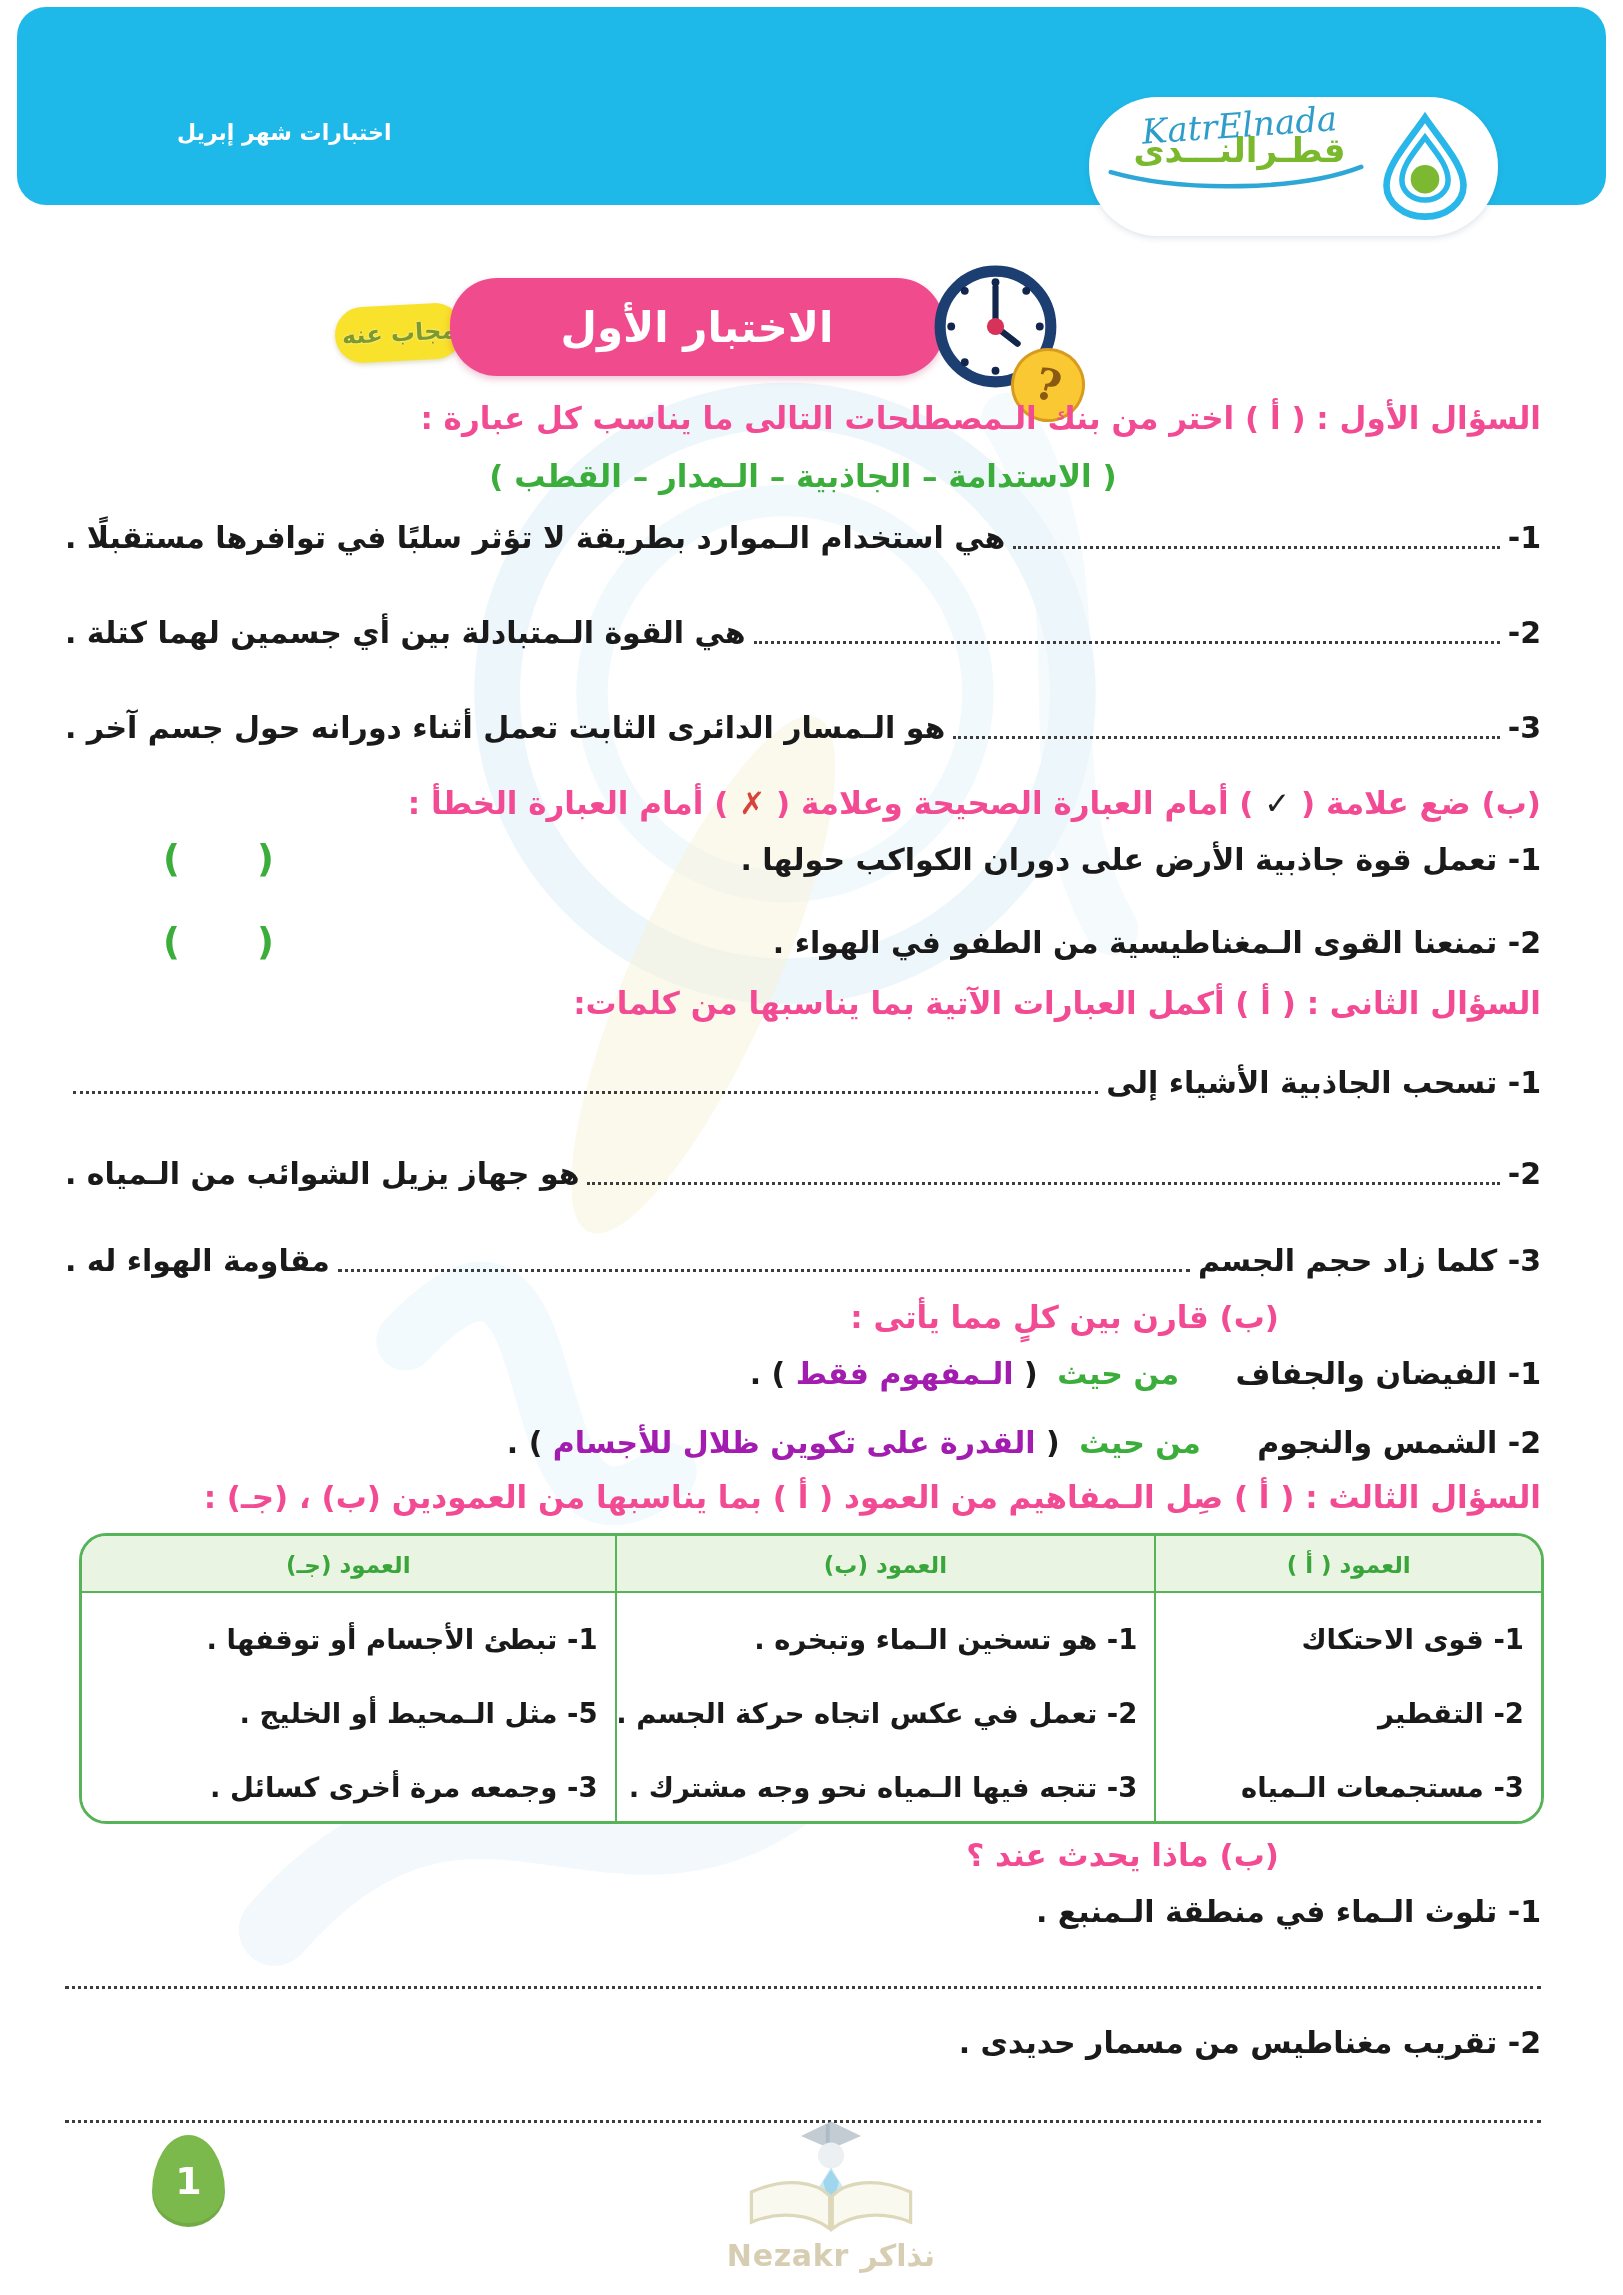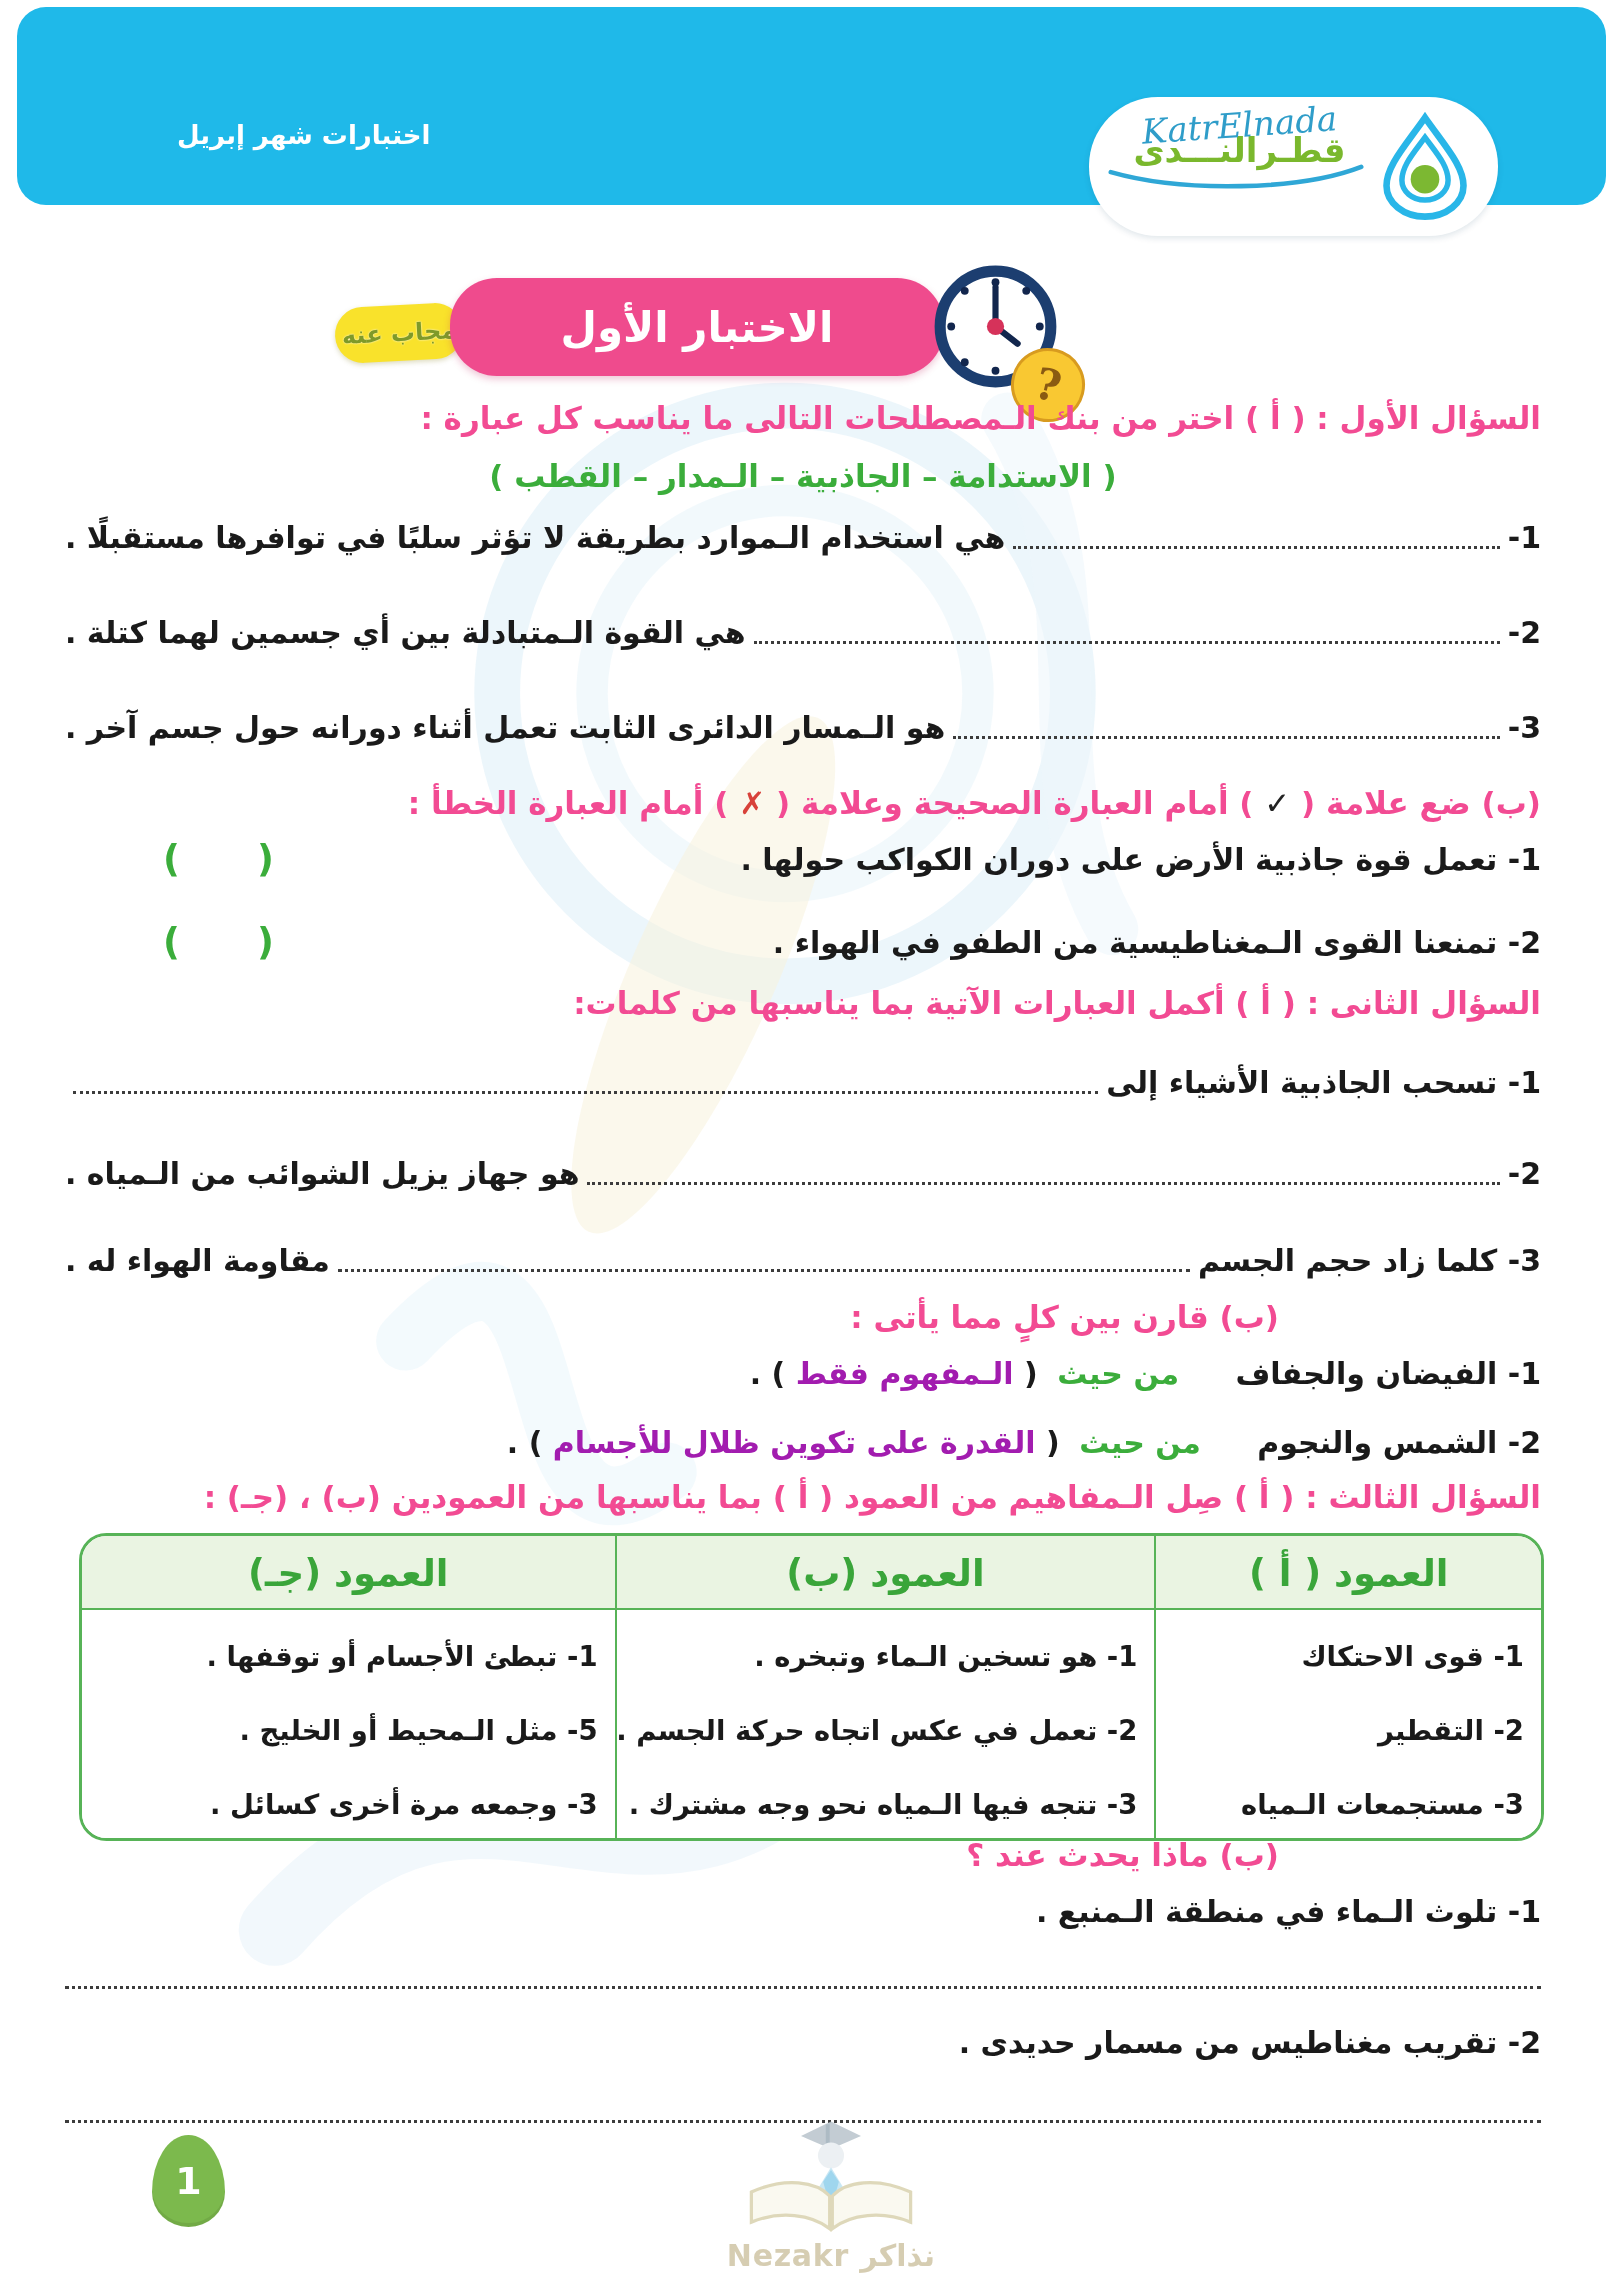--- a/index.html
+++ b/index.html
@@ -4,21 +4,21 @@
 <style>
   html,body{margin:0;padding:0;background:#ffffff;}
   .page{
     position:relative;width:1623px;height:2295px;background:#ffffff;overflow:hidden;
     font-family:"DejaVu Sans",sans-serif;font-weight:700;direction:rtl;color:#1a1a1a;
   }
   
   .watermark{position:absolute;inset:0;pointer-events:none;}
   
   .band{position:absolute;top:6.5px;left:17px;right:17px;height:198px;background:#1fb9e9;border-radius:29px;}
-  .band-title{position:absolute;left:160px;top:113px;font-size:26px;color:#ffffff;letter-spacing:0.7px;}
+  .band-title{position:absolute;left:160px;top:113px;font-size:22px;color:#ffffff;letter-spacing:0.7px;}
   .logo-pill{position:absolute;right:108px;top:90px;width:409px;height:139px;background:#ffffff;border-radius:69px;box-shadow:0 2.6px 6.5px rgba(0,60,90,.12);}
   .logo-texts{position:absolute;right:131px;top:11.8px;width:255px;text-align:center;}
   .brand-latin{font-family:"DejaVu Serif",serif;font-style:italic;font-weight:400;color:#2f9dc9;font-size:34px;transform:rotate(-4deg);line-height:1;}
   .brand-ar{color:#7ab82d;font-size:34px;line-height:1;margin-top:-9.2px;letter-spacing:-1.3px;}
   .logo-swoosh{display:block;margin:-3.9px auto 0;}
   .drop-wrap{position:absolute;right:18.3px;top:14.4px;width:110px;height:110px;}
   
   .title-row{position:absolute;top:264px;left:0;right:0;height:151px;}
   .test-pill{position:absolute;left:450px;top:14.4px;width:494px;height:98px;background:#ef4b8d;border-radius:47px;display:flex;align-items:center;justify-content:center;box-shadow:0 3.3px 7.9px rgba(190,30,90,.25);}
   .test-pill span{color:#ffffff;font-size:42px;}
@@ -40,21 +40,21 @@
   .parens{display:flex;gap:77px;color:#3bad3b;font-size:37px;line-height:1;}
   .check{color:#222222;}
   .xmark{color:#d8423a;}
   .cmp-line{font-size:30px;}
   .cmp-line .lbl{margin-left:46px;}
   .cmp-line .hint{color:#3bad3b;margin-left:9.2px;}
   .cmp-line .crit{color:#a21caf;}
   .dotted-rule{border-bottom:3.3px dotted #3c3c3c;height:0;}
   
   .tbl{position:absolute;right:79px;left:79px;border:3.3px solid #57b357;border-radius:27.5px;overflow:hidden;background:#ffffff;display:grid;grid-template-columns:26.5% 37% 36.5%;}
-  .th{background:#eaf4e2;color:#3aa53a;font-size:37px;text-align:center;padding:15.7px 0 13px;border-bottom:2.6px solid #57b357;}
+  .th{background:#eaf4e2;color:#3aa53a;font-size:23px;text-align:center;padding:15.7px 0 13px;border-bottom:2.6px solid #57b357;}
   .td{padding:30px 17px 18.3px;font-size:27.5px;text-align:right;background:#ffffff;}
   .bIE{border-inline-end:2.6px solid #57b357;}
   .cellline{margin-bottom:42px;white-space:nowrap;}
   .cellline:last-child{margin-bottom:0;}
   
   .page-leaf{position:absolute;left:152px;top:2135px;width:73px;height:92px;background:#7cb94d;border-radius:50% 50% 50% 50%/62% 62% 38% 38%;display:flex;align-items:center;justify-content:center;box-shadow:inset 0 -3.9px 0 rgba(0,0,0,.08);}
   .page-leaf span{color:#ffffff;font-size:38px;}
   .publisher{position:absolute;left:720px;top:2119px;width:222px;text-align:center;opacity:.85;}
   .publisher .mark{display:block;margin:0 auto;}
   .pub-text{direction:ltr;color:#cfc5a5;font-size:30px;letter-spacing:0.7px;margin-top:-5.2px;}

